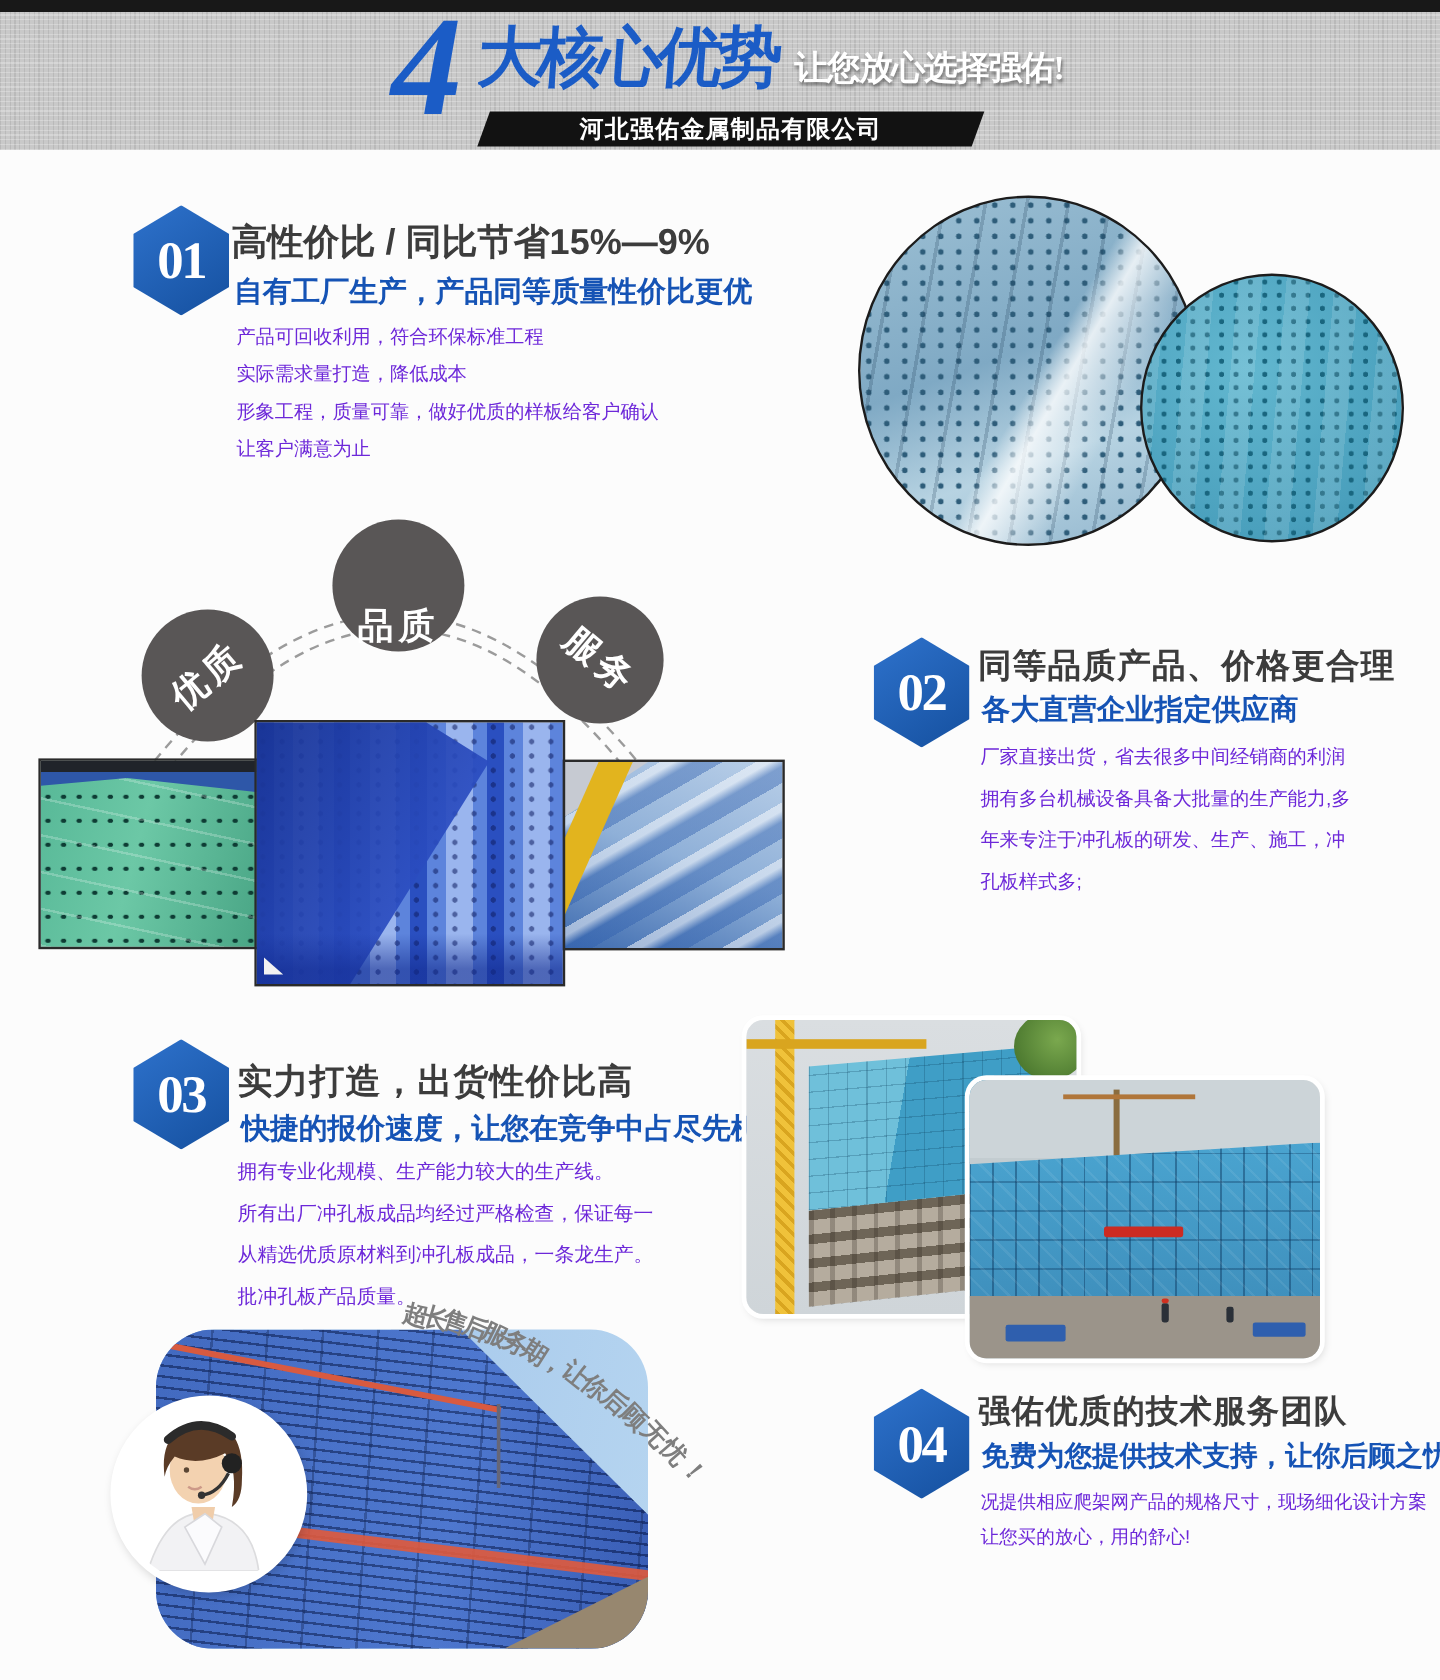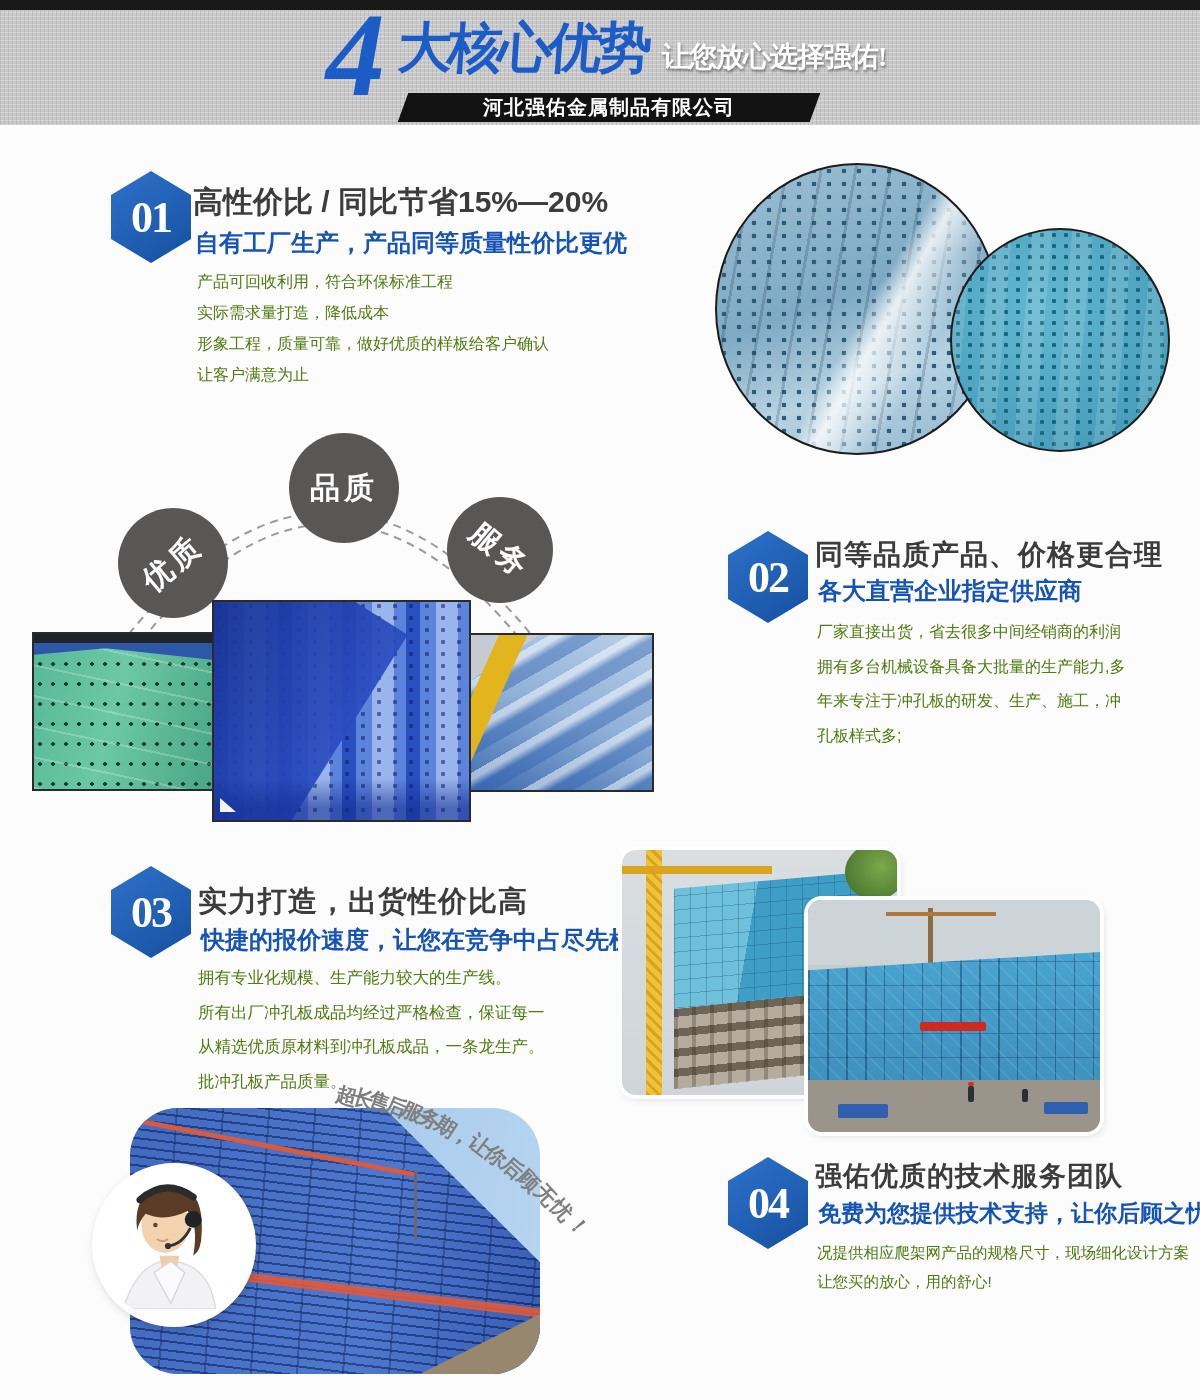--- a/index.html
+++ b/index.html
@@ -20,21 +20,21 @@
         transform:skewX(-20deg);display:flex;align-items:center;justify-content:center;}
   .company-band span{transform:skewX(20deg);color:#fff;font-weight:700;font-size:20px;letter-spacing:1px;white-space:nowrap;}
   
   .hex{position:absolute;width:80px;height:92px;display:flex;align-items:center;justify-content:center;
        background:linear-gradient(145deg,#2e72cc,#15509f);
        clip-path:polygon(50% 0,100% 26%,100% 74%,50% 100%,0 74%,0 26%);
        color:#fff;font:700 44px "Liberation Serif","DejaVu Serif",serif;letter-spacing:-2px;}
   .adv-title{position:absolute;color:#3c3c3c;white-space:nowrap;}
   .adv-sub{position:absolute;color:#1553b5;font-family:"Liberation Serif","DejaVu Serif",serif;
            font-weight:700;white-space:nowrap;}
-  .adv-body{position:absolute;color:#4d7c0f;}
+  .adv-body{position:absolute;color:#6d28d9;}
   .adv-body div{white-space:nowrap;}
   
   .hex1{left:111px;top:171px;}
   .t1{left:193px;top:182px;font:700 30px "Liberation Sans","DejaVu Sans",sans-serif;}
   .s1{left:195px;top:227px;font-size:24px;}
   .b1{left:197px;top:266px;font-size:16px;line-height:31px;}
   
   .hex2{left:728px;top:531px;}
   .t2{left:815px;top:536px;font:700 28px "Liberation Serif","DejaVu Serif",serif;letter-spacing:1px;}
   .s2{left:818px;top:575px;font-size:24px;}
@@ -61,21 +61,21 @@
   .pc-small{left:950px;top:228px;width:216px;height:220px;
     background:
       repeating-linear-gradient(95deg,rgba(255,255,255,.12) 0 20px,transparent 20px 40px),
       radial-gradient(circle 2.2px at 6px 5px,#19667f 2px,transparent 2.4px),
       radial-gradient(circle at 40% 35%,#63b8d0,#4aa0bd 70%,#3b90ae 100%);
     background-size:auto,12px 11px,auto;}
   
   .qc{position:absolute;border-radius:50%;background:#595656;display:flex;align-items:center;
       justify-content:center;color:#fff;font-weight:700;font-size:30px;letter-spacing:4px;z-index:3;}
   .qc1{left:118px;top:508px;width:110px;height:110px;}
-  .qc2{left:289px;top:433px;width:110px;height:110px;}
+  .qc2{left:277px;top:433px;width:110px;height:110px;align-items:flex-end;}
   .qc3{left:447px;top:497px;width:106px;height:106px;}
   .qc1 span{transform:rotate(-40deg);}
   .qc3 span{transform:rotate(40deg);}
   .dashes{position:absolute;left:0;top:0;z-index:2;pointer-events:none;}
   
   .pimg{position:absolute;border:2px solid #2a2a2a;overflow:hidden;}
   .pimg-green{left:32px;top:632px;width:180px;height:155px;z-index:4;
     background:
       repeating-linear-gradient(12deg,rgba(255,255,255,.22) 0 2px,transparent 2px 30px),
       radial-gradient(ellipse 3.5px 2.5px at 6px 10px,#0e3c34 60%,transparent 75%),
@@ -168,21 +168,21 @@
     <div class="banner-title">大核心优势</div>
     <div class="banner-tag">让您放心选择强佑!</div>
     <div class="company-band">
       <span>河北强佑金属制品有限公司</span>
     </div>
   </div>
 
   <div class="hex hex1">
     <span>01</span>
   </div>
-  <div class="adv-title t1">高性价比 / 同比节省15%—20%</div>
+  <div class="adv-title t1">高性价比 / 同比节省15%—9%</div>
   <div class="adv-sub s1">自有工厂生产，产品同等质量性价比更优</div>
   <div class="adv-body b1">
     <div>产品可回收利用，符合环保标准工程</div>
     <div>实际需求量打造，降低成本</div>
     <div>形象工程，质量可靠，做好优质的样板给客户确认</div>
     <div>让客户满意为止</div>
   </div>
 
   <div class="pcircle pc-large"></div>
   <div class="pcircle pc-small"></div>

